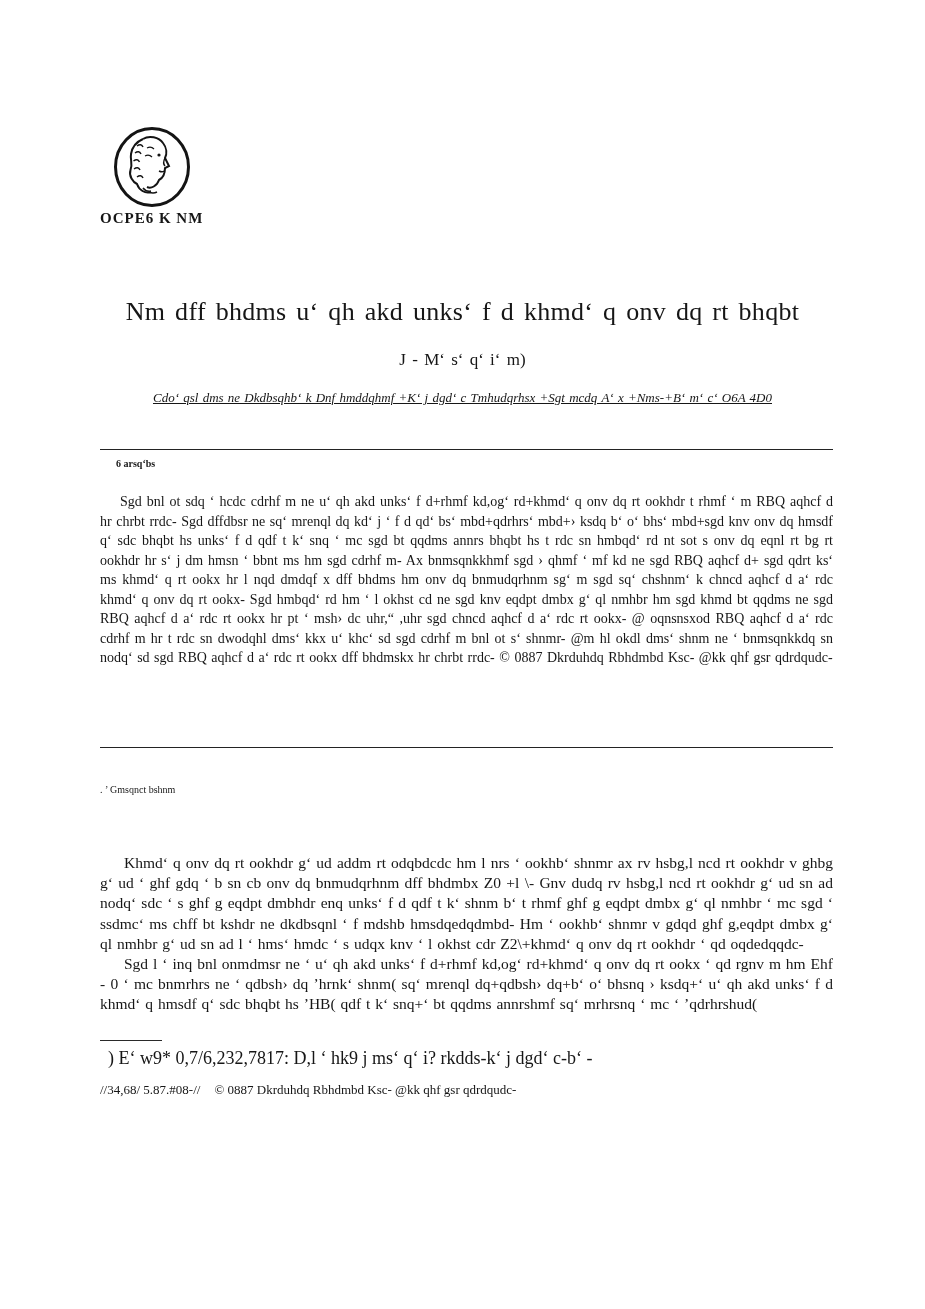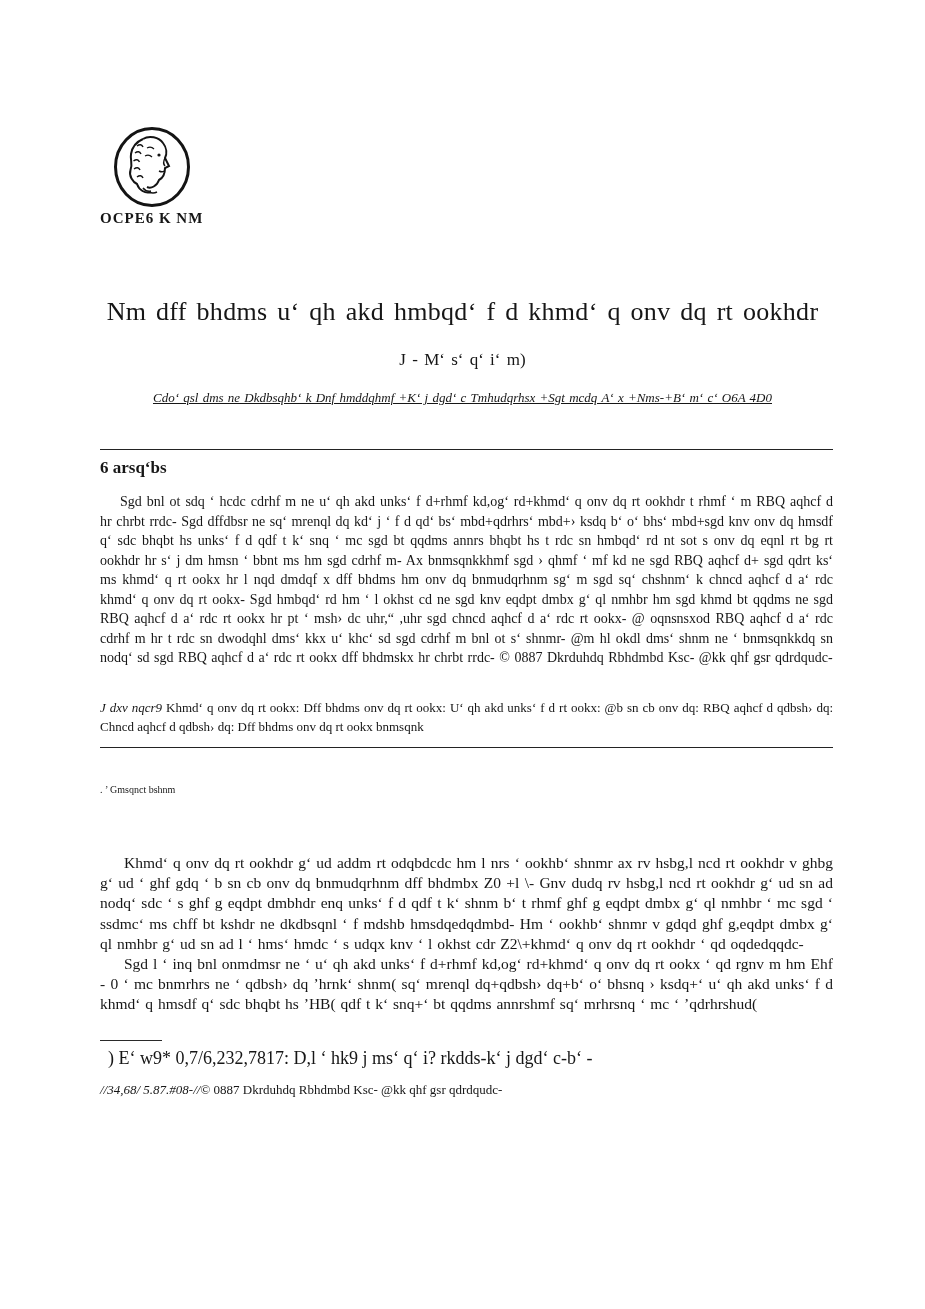--- a/index.html
+++ b/index.html
@@ -44,39 +44,39 @@
   .article-title{left:96px;top:297px;width:733px;text-align:center;
     font-size:26px;word-spacing:3px;letter-spacing:0.3px;}
   .author{left:96px;top:350px;width:733px;text-align:center;font-size:17px;word-spacing:2px;}
   .affiliation{left:96px;top:390px;width:733px;text-align:center;
     font-style:italic;font-size:13px;word-spacing:1px;text-decoration:underline;}
 
   .rule{border-top:1.6px solid #232323;height:0;}
   .rule1{left:100px;top:449px;width:733px;}
   .rule2{left:100px;top:747px;width:733px;}
 
-  .abstract-heading{left:100px;top:458px;font-size:17px;font-weight:bold;}
+  .abstract-heading{left:116px;top:458px;font-size:10px;font-weight:bold;}
   .abstract-text{left:100px;top:492px;width:733px;
     font-size:14px;line-height:19.5px;text-align:justify;text-indent:20px;word-spacing:1px;}
 
   .keywords{left:100px;top:698px;width:733px;
     font-size:13px;line-height:19px;text-align:justify;}
   .keywords-label{font-style:italic;}
 
   .intro-heading{left:100px;top:784px;font-size:10px;font-weight:normal;}
   .intro-body{left:100px;top:822px;width:733px;margin-top:31px;}
   .intro-body p{
     margin:0;font-size:15.5px;line-height:20.2px;text-align:justify;
     text-indent:24px;word-spacing:1px;}
 
   .footnote-rule{left:100px;top:1040px;width:62px;border-top:1.2px solid #2a2a2a;height:0;}
   .footnote{left:100px;top:1048px;width:733px;font-size:18px;padding-left:8px;}
 
   .footer-line1{left:100px;top:1082px;width:733px;font-size:13px;}
-  .footer-line1 .issn{margin-right:0;font-style:italic;}
+  .footer-line1 .issn{margin-right:14px;}
   .footer-line2{left:100px;top:1100px;width:733px;font-size:13.5px;letter-spacing:1px;}
 </style>
 </head>
 <body>
 
 <div class="page">
 
   <div class="abs pergamon-logo">
     <svg viewBox="0 0 80 82" width="80" height="82" aria-hidden="true">
       <ellipse cx="40" cy="41" rx="36.5" ry="38.5" fill="none" stroke="#141414" stroke-width="3"></ellipse>
@@ -88,30 +88,29 @@
       <path d="M25 20 q4 -3 6 1 M23 27 q4 -3 6 1 M21.5 35 q4 -3 6 1 M22 43 q4 -3 6 1 M25 51 q4 -3 6 1" stroke="#141414" fill="none" stroke-width="1.5"></path>
       <path d="M31 62 q3 4 8 3 M37 66 q4 2 8 0" stroke="#141414" fill="none" stroke-width="1.5"></path>
       <path d="M35 22 q4 -2 7 1 M33 30 q4 -2 7 1" stroke="#141414" fill="none" stroke-width="1.2"></path>
     </svg>
   </div>
 
   <div class="abs publisher-name">OCPE6 K NM</div>
 
 
 
-  <div class="abs article-title">Nm dff bhdms u‘ qh akd hmbqd‘ f d khmd‘ q onv dq rt ookhdr</div>
+  <div class="abs article-title">Nm dff bhdms u‘ qh akd unks‘ f d khmd‘ q onv dq rt bhqbt</div>
   <div class="abs author">J - M‘ s‘ q‘ i‘ m)</div>
   <div class="abs affiliation">Cdo‘ qsl dms ne Dkdbsqhb‘ k Dnf hmddqhmf +K‘ j dgd‘ c Tmhudqrhsx +Sgt mcdq A‘ x +Nms-+B‘ m‘ c‘  O6A 4D0</div>
 
   <div class="abs rule rule1"></div>
 
   <div class="abs abstract-heading">6 arsq‘bs</div>
   <div class="abs abstract-text">Sgd bnl ot sdq ‘ hcdc  cdrhf m ne u‘ qh akd  unks‘ f d+rhmf kd,og‘ rd+khmd‘ q onv dq rt ookhdr t rhmf  ‘ m RBQ aqhcf d hr chrbt rrdc- Sgd dffdbsr ne sq‘ mrenql dq kd‘ j ‘ f d qd‘ bs‘ mbd+qdrhrs‘ mbd+› ksdq b‘ o‘ bhs‘ mbd+sgd knv onv dq hmsdf q‘ sdc  bhqbt hs unks‘ f d qdf t k‘ snq ‘ mc  sgd bt qqdms annrs bhqbt hs t rdc  sn hmbqd‘ rd nt sot s onv dq eqnl   rt bg rt ookhdr hr s‘ j dm hmsn ‘ bbnt ms hm sgd cdrhf m- Ax bnmsqnkkhmf  sgd › qhmf  ‘ mf kd ne sgd RBQ aqhcf d+ sgd qdrt ks‘ ms khmd‘ q rt ookx hr l nqd dmdqf x dff bhdms hm onv dq bnmudqrhnm sg‘ m sgd sq‘ chshnm‘ k chncd aqhcf d a‘ rdc  khmd‘ q onv dq rt ookx- Sgd hmbqd‘ rd hm ‘ l okhst cd ne sgd knv  eqdpt dmbx g‘ ql  nmhbr hm sgd khmd bt qqdms ne sgd RBQ aqhcf d a‘ rdc  rt ookx hr pt ‘ msh› dc  uhr,“ ,uhr sgd chncd aqhcf d a‘ rdc  rt ookx- @ oqnsnsxod RBQ aqhcf d a‘ rdc  cdrhf m hr t rdc  sn dwodqhl dms‘ kkx u‘ khc‘ sd sgd cdrhf m bnl  ot s‘ shnmr- @m hl okdl dms‘ shnm ne ‘ bnmsqnkkdq sn nodq‘ sd sgd RBQ aqhcf d a‘ rdc  rt ookx dff bhdmskx hr chrbt rrdc- © 0887 Dkrduhdq Rbhdmbd Ksc- @kk qhf gsr qdrdqudc-</div>
 
-  <div class="abs keywords"><span class="keywords-label">J dxv nqcr9</span><span> Khmd‘ q onv dq rt ookx: Dff bhdms onv dq rt ookx: U‘ qh akd unks‘ f d rt ookx: @b sn cb onv dq: RBQ aqhcf d qdbsh› dq: Chncd aqhcf d qdbsh› dq: Dff bhdms onv dq rt ookx bnmsqnk</span></div>
 
   <div class="abs rule rule2"></div>
 
   <div class="abs intro-heading">. ’ Gmsqnct bshnm</div>
   <div class="abs intro-body">
     <p>Khmd‘ q onv dq rt ookhdr g‘ ud addm rt odqbdcdc  hm l nrs ‘ ookhb‘ shnmr ax rv hsbg,l ncd rt ookhdr v ghbg g‘ ud ‘  ghf gdq ‘ b sn cb onv dq bnmudqrhnm dff bhdmbx Z0 +l \- Gnv dudq rv hsbg,l ncd rt ookhdr g‘ ud sn ad nodq‘ sdc  ‘ s ghf g eqdpt dmbhdr enq unks‘ f d qdf t k‘ shnm b‘ t rhmf  ghf g eqdpt dmbx g‘ ql  nmhbr ‘ mc  sgd ‘ ssdmc‘ ms chff bt kshdr ne dkdbsqnl ‘ f mdshb hmsdqedqdmbd- Hm ‘ ookhb‘ shnmr v gdqd ghf g,eqdpt dmbx g‘ ql  nmhbr g‘ ud sn ad l ‘ hms‘ hmdc  ‘ s udqx knv  ‘ l okhst cdr Z2\+khmd‘ q onv dq rt ookhdr ‘ qd oqdedqqdc-</p>
     <p>Sgd l ‘ inq bnl onmdmsr ne ‘  u‘ qh akd unks‘ f d+rhmf kd,og‘ rd+khmd‘ q onv dq rt ookx ‘ qd rgnv m hm Ehf - 0 ‘ mc  bnmrhrs ne ‘  qdbsh› dq ’hrnk‘ shnm( sq‘ mrenql dq+qdbsh› dq+b‘ o‘ bhsnq › ksdq+‘  u‘ qh akd unks‘ f d khmd‘ q hmsdf q‘ sdc  bhqbt hs ’HB( qdf t k‘ snq+‘  bt qqdms annrshmf  sq‘ mrhrsnq ‘ mc  ‘ ’qdrhrshud(</p>
   </div>
 
   <div class="abs footnote-rule"></div>

